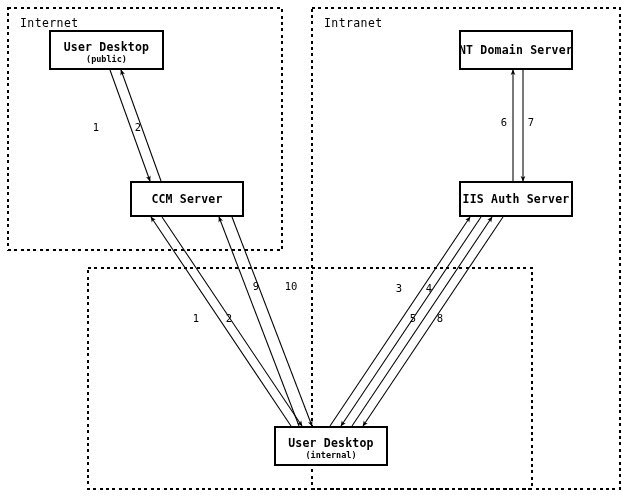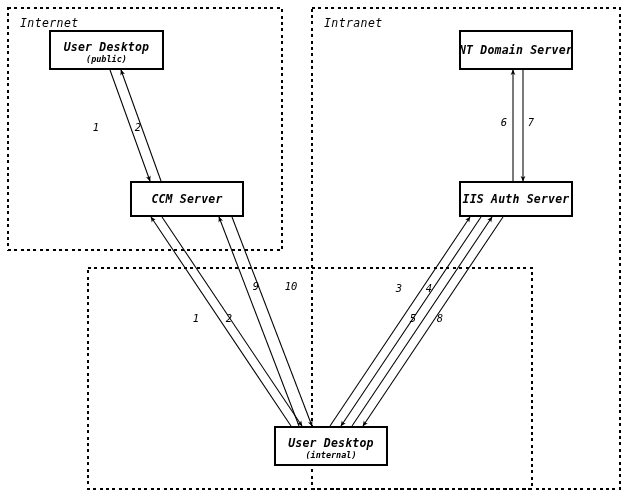--- a/index.html
+++ b/index.html
@@ -7,21 +7,20 @@
     padding: 0;
     background: #ffffff;
   }
   #diagram-root {
     position: relative;
     width: 627px;
     height: 497px;
     background: #ffffff;
     font-family: "DejaVu Sans Mono", "Liberation Mono", monospace;
     overflow: hidden;
-    font-style: italic;
   }
   svg#diagram-svg {
     position: absolute;
     top: 0;
     left: 0;
     width: 627px;
     height: 497px;
     display: block;
   }
   .zone-rect {

